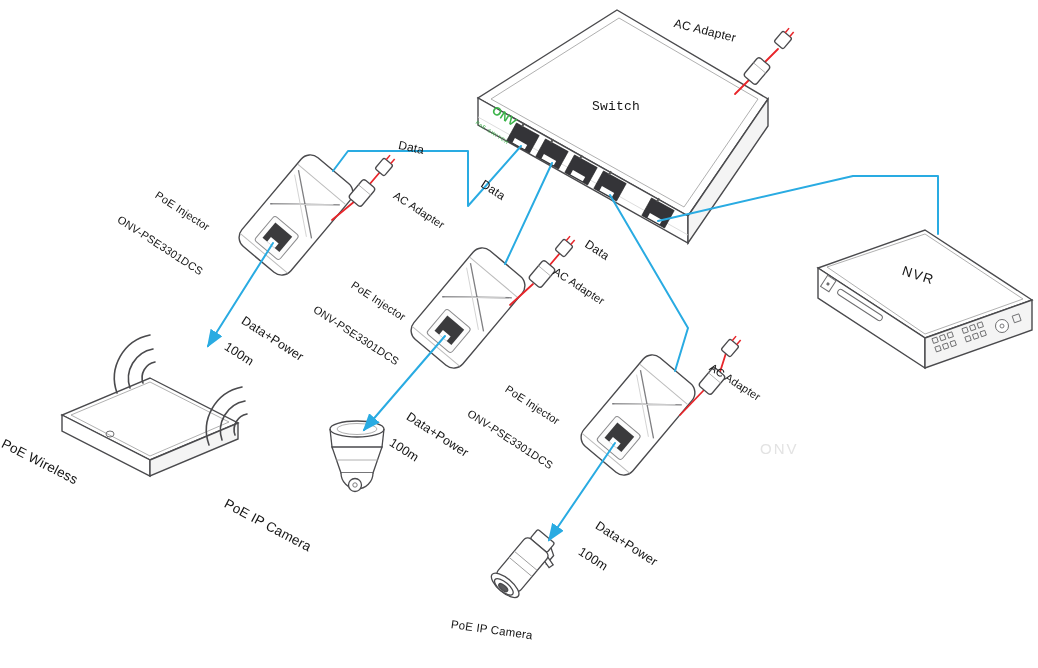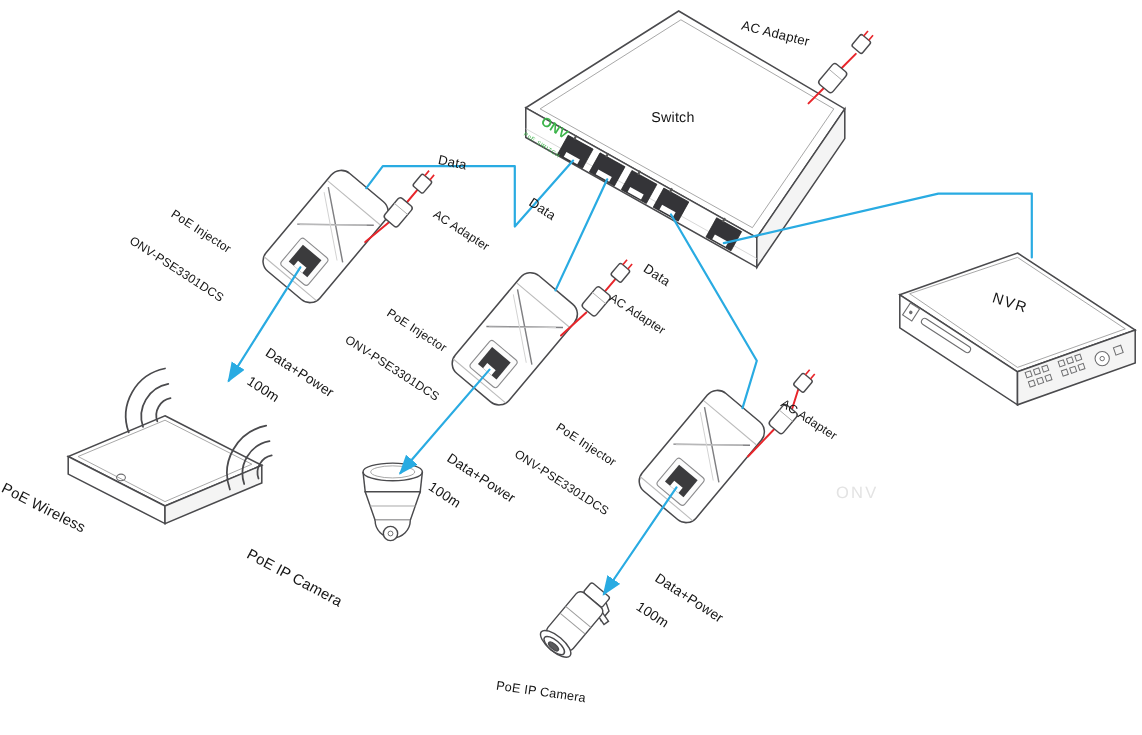--- a/index.html
+++ b/index.html
@@ -3,21 +3,21 @@
 <meta charset="utf-8">
 <style>
   html,body{margin:0;padding:0;background:#fff;}
   .stage{position:relative;width:1038px;height:668px;background:#fff;overflow:hidden;
          font-family:"Liberation Sans","DejaVu Sans",sans-serif;}
   .stage svg{position:absolute;left:0;top:0;}
   .lbl{position:absolute;color:#151515;transform-origin:0 0;white-space:pre;line-height:1.25;letter-spacing:.2px;}
   .two{text-align:center;}
   .two span{display:block;}
 
-  .l-switch{left:592px;top:99px;font-size:13px;}
+  .l-switch{left:592px;top:99px;font-size:13px;font-family:Liberation Mono, monospace;}
   .l-aca-top{left:676px;top:16px;font-size:12px;transform:rotate(14deg);}
   .l-data1{left:400px;top:138px;font-size:12px;transform:rotate(12deg);}
   .l-data2{left:486px;top:177px;font-size:12px;transform:rotate(33deg);}
   .l-data3{left:590px;top:237px;font-size:12px;transform:rotate(33deg);}
   .l-inj{font-size:11px;transform:rotate(33deg);width:122px;}
   .l-inj1{left:150px;top:149px;}
   .l-inj2{left:346px;top:239px;}
   .l-inj3{left:500px;top:343px;}
   .l-aca{font-size:11px;transform:rotate(33deg);}
   .l-aca1{left:398px;top:189px;}

